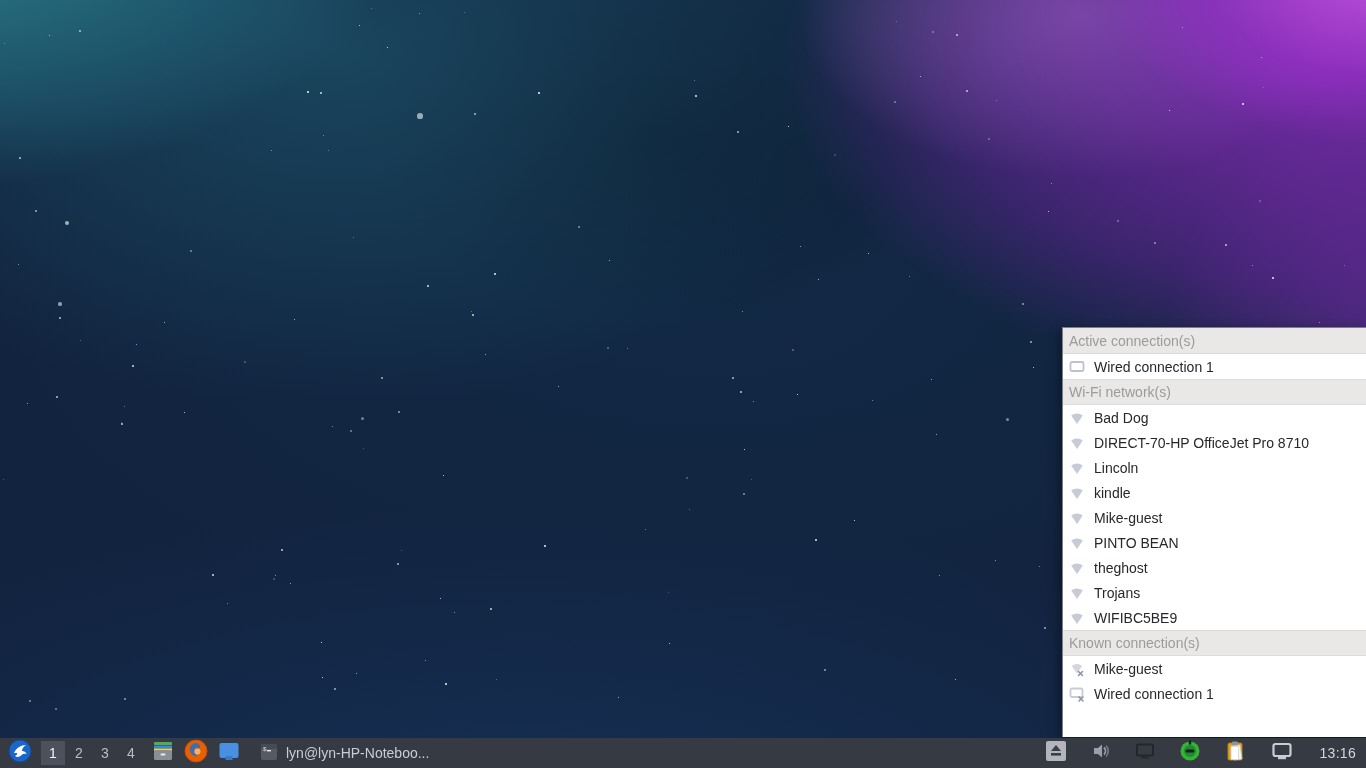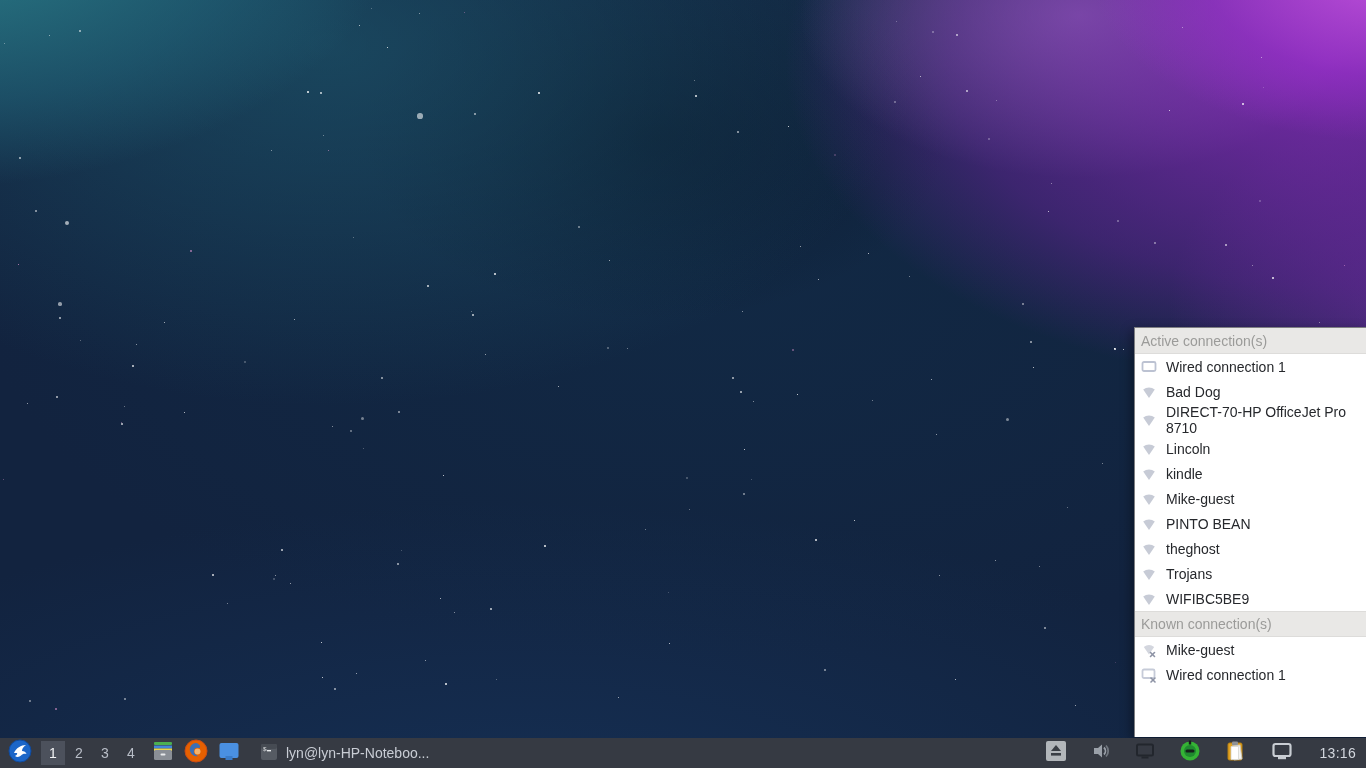--- a/index.html
+++ b/index.html
@@ -18,21 +18,21 @@
       radial-gradient(ellipse 820px 500px at 24% 6%, rgba(32,98,118,.55), rgba(32,98,118,0) 72%),
       radial-gradient(ellipse 420px 260px at 48% 18%, rgba(8,20,38,.55), rgba(8,20,38,0) 70%),
       radial-gradient(ellipse 950px 520px at 52% 34%, rgba(17,45,72,.6), rgba(17,45,72,0) 78%),
       radial-gradient(ellipse 1050px 420px at 38% 108%, rgba(24,58,102,.55), rgba(24,58,102,0) 78%);
   }
   .stars { position:absolute; inset:0; }
   .star { position:absolute; border-radius:50%; background:#fff; }
 
   
   .nm-menu {
-    position:absolute; right:0; top:327px; width:232px; height:410px;
+    position:absolute; right:0; top:327px; width:304px; height:410px;
     background:#ffffff; border-left:1px solid rgba(20,22,28,.55); border-top:1px solid rgba(20,22,28,.55);
     box-shadow:-3px 3px 10px rgba(0,0,0,.35);
     display:flex; flex-direction:column; overflow:hidden;
     font-size:14px;
   }
   .nm-header {
     flex:0 0 26px; display:flex; align-items:center; padding:0 6px;
     background:#e9e8e6; color:#9b9b99; border-top:1px solid #dddcda; border-bottom:1px solid #dddcda;
   }
   .nm-header:first-child { border-top:none; }
@@ -227,20 +227,21 @@
 <div class="nm-menu" id="nm-menu">
     <div class="nm-header">Active connection(s)</div>
     <div class="nm-item">
       <span class="ic">
         <svg width="16" height="16" viewBox="0 0 16 16">
           <rect x="1.5" y="3" width="13" height="9" rx="1.5" fill="none" stroke="#bcc2d2" stroke-width="1.8"></rect>
         </svg>
       </span>
       <span>Wired connection 1</span>
     </div>
+    <div class="nm-header">Wi-Fi network(s)</div>
     <div class="nm-item">
       <span class="ic">
         <svg width="16" height="16" viewBox="0 0 16 16">
           <path d="M8 14 L2.2 5.6 A 9.5 9.5 0 0 1 13.8 5.6 Z" fill="#c7cbd6"></path>
         </svg>
       </span>
       <span>Bad Dog</span>
     </div>
     <div class="nm-item">
       <span class="ic">

